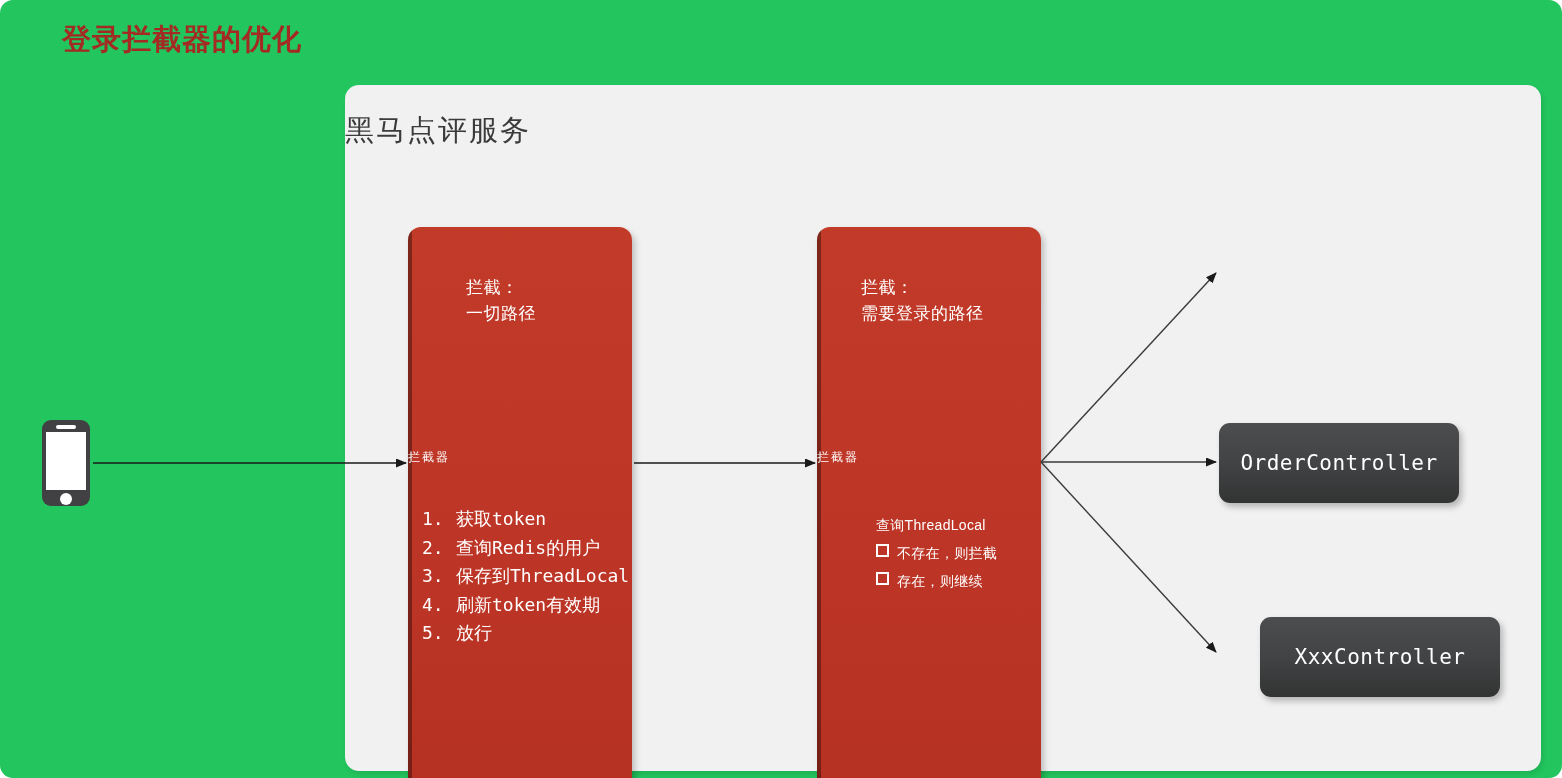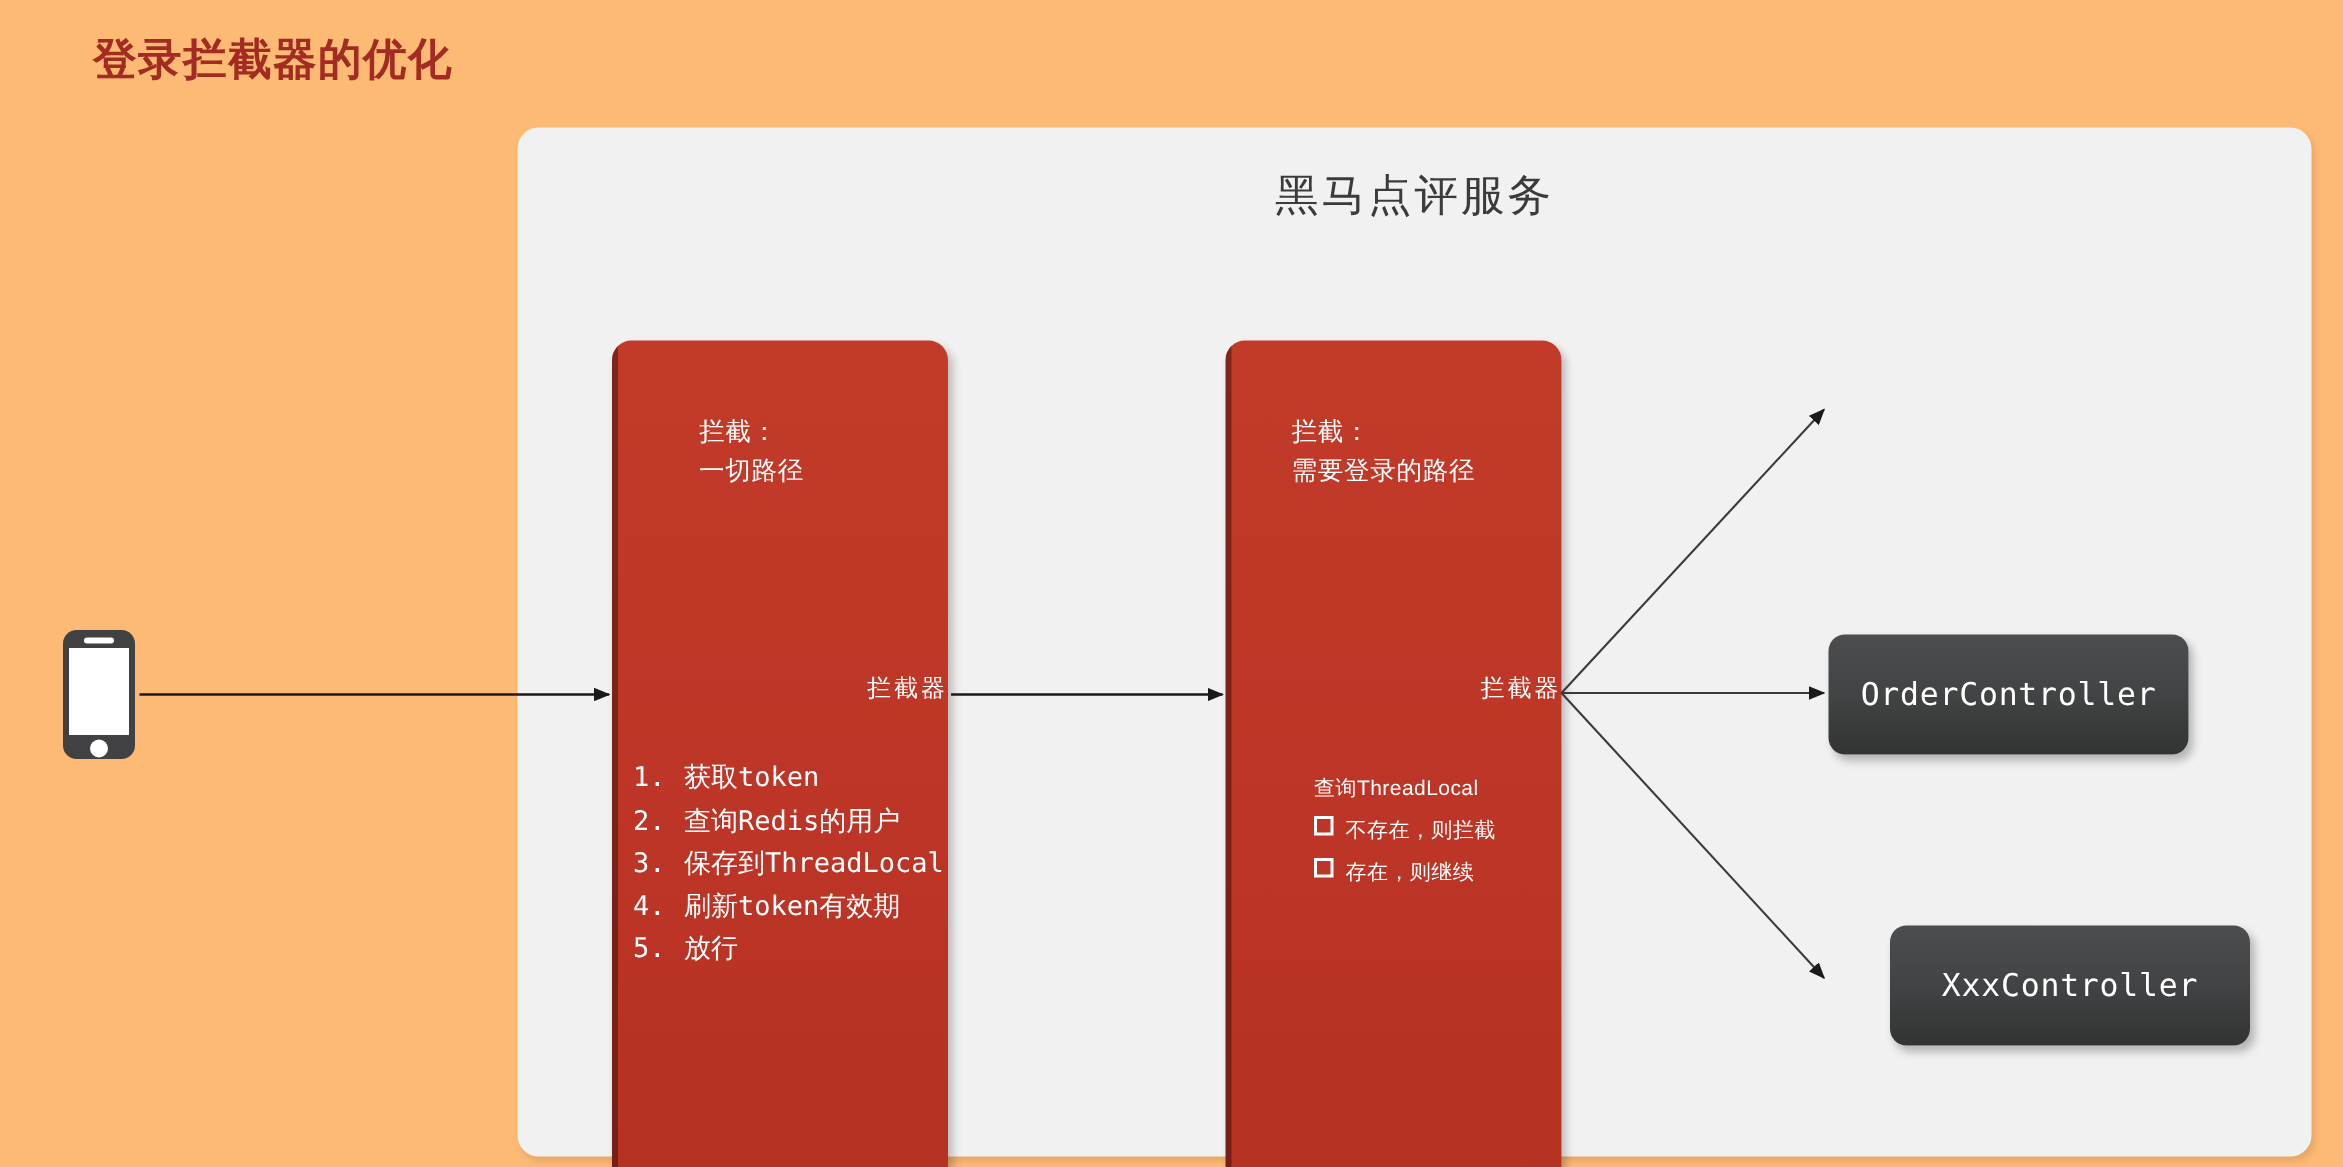--- a/index.html
+++ b/index.html
@@ -7,22 +7,23 @@
     padding: 0;
     background: #ffffff;
   }
   body {
     font-family: "Liberation Sans", "DejaVu Sans", sans-serif;
   }
   #canvas {
     position: relative;
     width: 1562px;
     height: 778px;
-    background: #fdba74;
+    background: #22c55e;
     overflow: hidden;
+    border-radius: 13px;
   }
 
   
   .page-title {
     position: absolute;
     left: 62px;
     top: 20px;
     font-size: 29px;
     font-weight: bold;
     color: #a32b22;
@@ -39,21 +40,20 @@
     height: 686px;
     background: #f1f1f1;
     border-radius: 14px;
     box-shadow: 2px 3px 5px rgba(0,0,0,0.10);
   }
   .service-title {
     position: absolute;
     left: 0;
     top: 26px;
     width: 1196px;
-    text-align: center;
     font-size: 29px;
     color: #3b3b3b;
     letter-spacing: 2px;
   }
 
   
   .phone {
     position: absolute;
     left: 42px;
     top: 420px;
@@ -122,22 +122,22 @@
     letter-spacing: 0.5px;
   }
   #interceptor-1 .itc-scope { left: 58px; }
   #interceptor-2 .itc-scope { left: 44px; }
 
   .itc-name {
     position: absolute;
     top: 222px;
     left: 0;
     width: 100%;
-    text-align: right;
-    font-size: 16px;
+    text-align: left;
+    font-size: 12px;
     letter-spacing: 2px;
   }
 
   .itc-steps {
     position: absolute;
     left: 14px;
     top: 278px;
     margin: 0;
     padding: 0;
     list-style: none;

